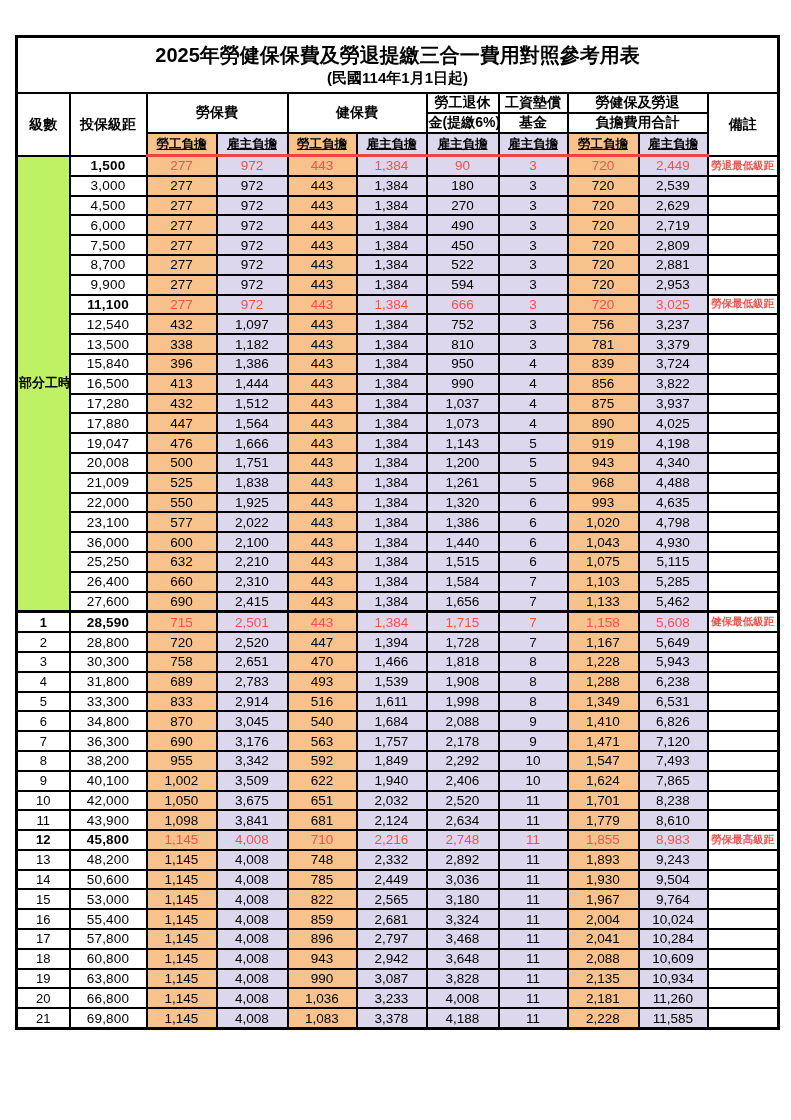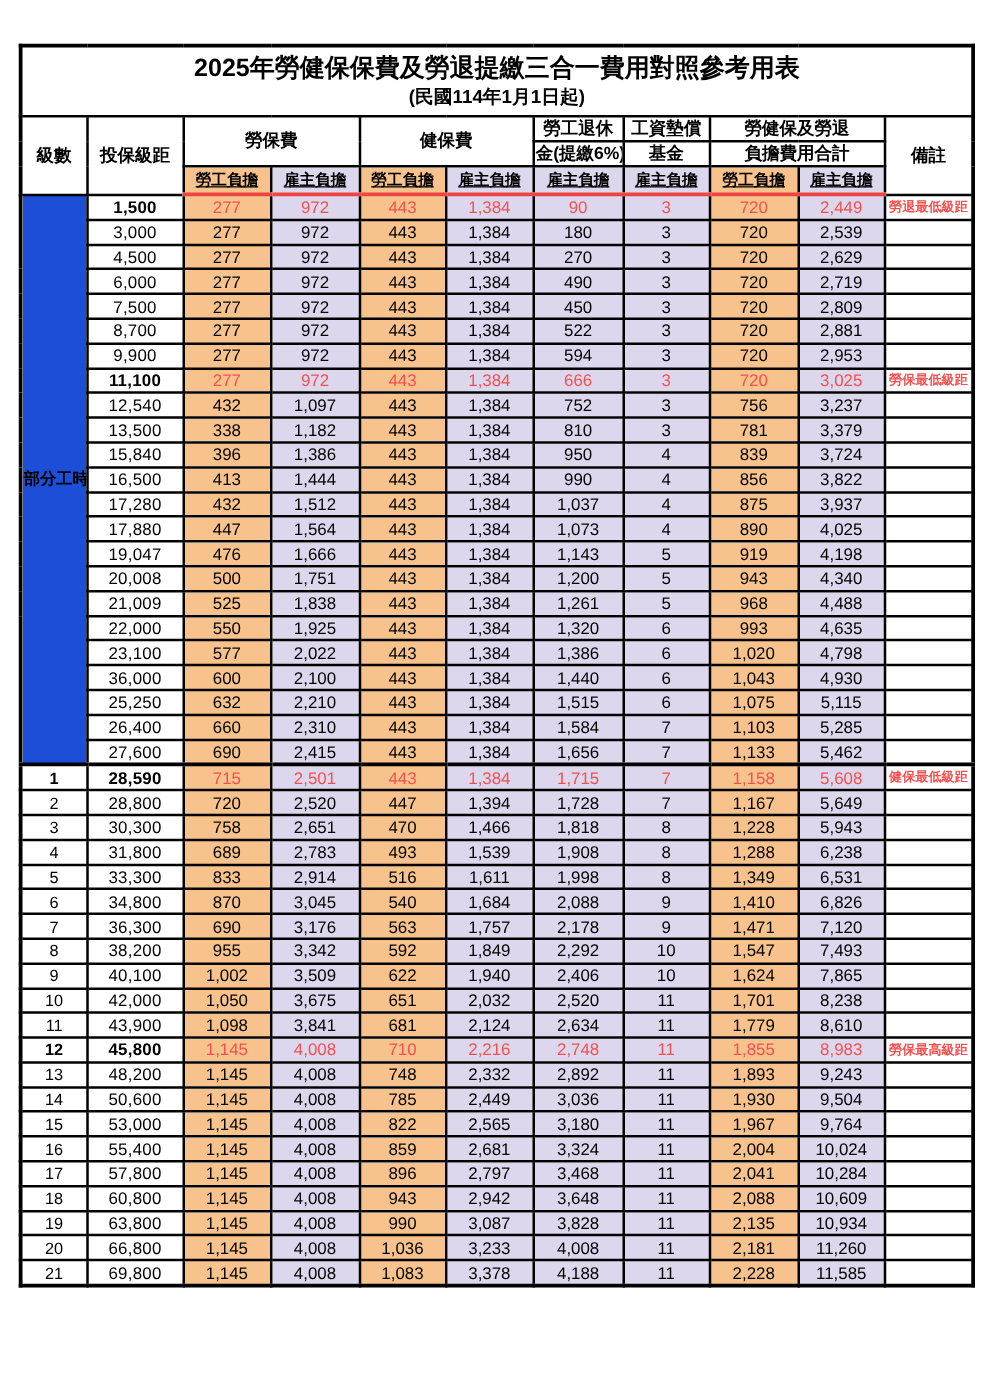--- a/index.html
+++ b/index.html
@@ -17,21 +17,21 @@
   .title-cell{padding:4px 0 5px 0;}
   .title-line1{font-size:20px;font-weight:bold;line-height:1.35;}
   .title-line2{font-size:15px;font-weight:bold;line-height:1.2;}
   .hdr{font-size:14px;font-weight:600;height:18px;line-height:1.1;}
   .subhdr{font-size:12.5px;font-weight:600;height:20px;}
   .bg-emp{background:#F7C28B;}
   .bg-er{background:#DCD7EC;}
   tbody td{height:17.8px;}
   .level-cell{font-size:13px;}
   .bracket-cell{font-size:13.5px;letter-spacing:0.2px;}
-  .group-cell{font-size:13px;background:#1d4ed8;}
+  .group-cell{font-size:13px;background:#bef264;}
   .remark-cell{font-size:10.5px;font-weight:bold;padding:0;margin-top:12px;}
   tr.special td.val, tr.special td.remark-cell{color:#F4504F;}
   tr.special td.level-cell, tr.special td.bracket-cell{font-weight:bold;}
   tr.section-start td{border-top:3px solid #000;}
   thead tr:last-child th{border-bottom:3px solid #ef4444;text-decoration:underline;}
 </style>
 </head>
 <body>
 
 <div class="sheet">

